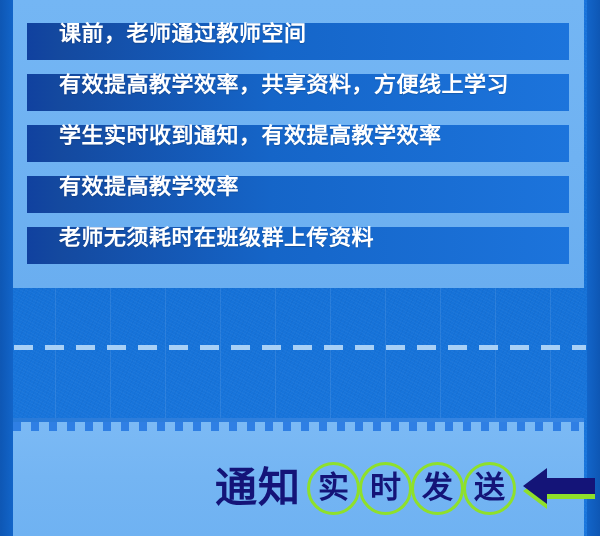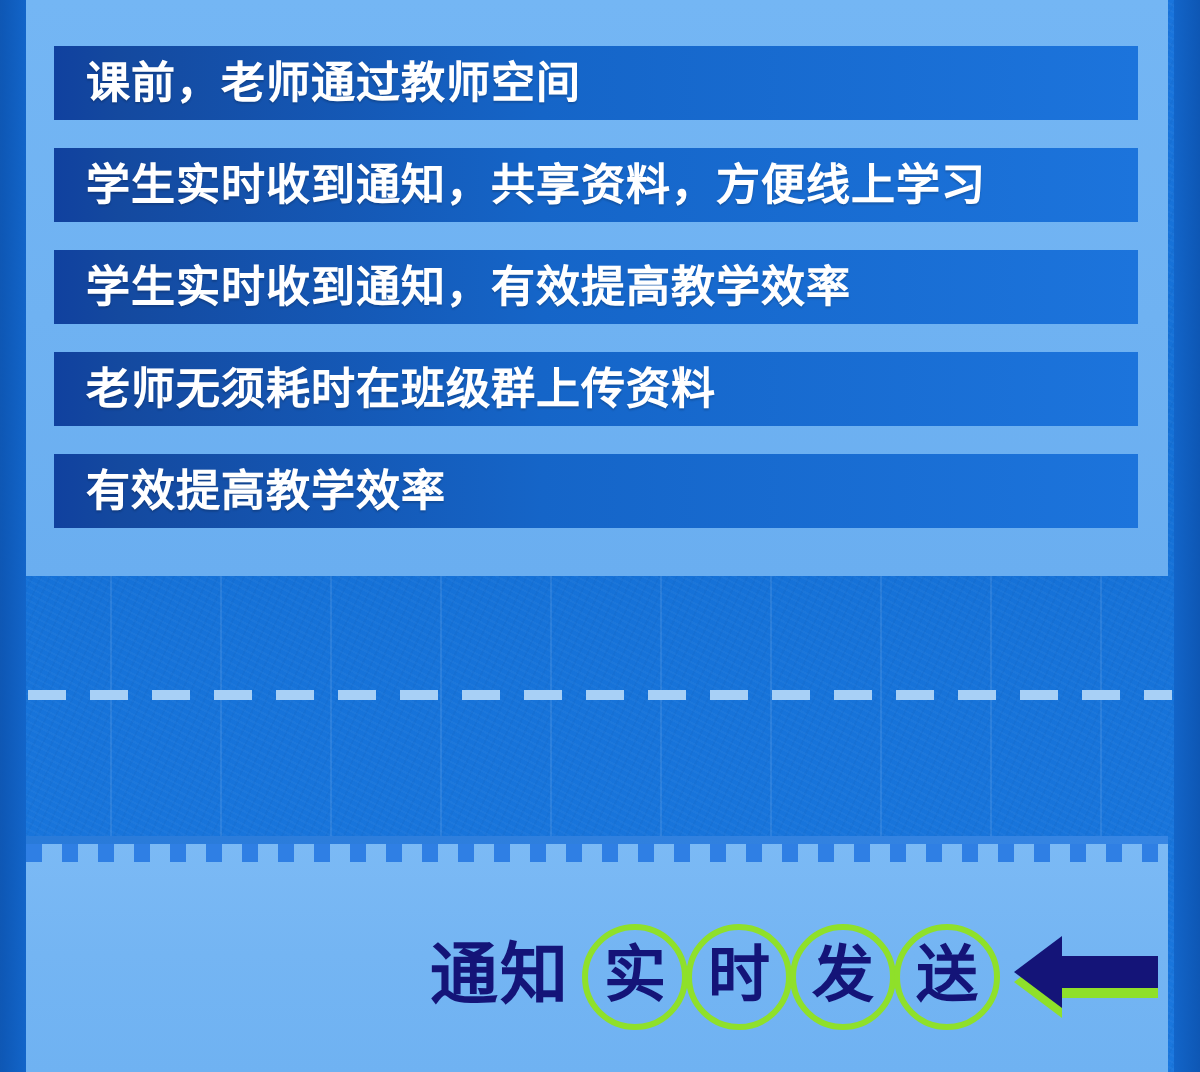--- a/index.html
+++ b/index.html
@@ -72,22 +72,21 @@
     left: 14px;
     top: 23px;
     width: 542px;
   }
   .bar {
     position: relative;
     height: 37px;
     margin-bottom: 14px;
     background: linear-gradient(90deg, #10419f 0%, #14499f 6%, #1565c8 45%, #1c74dc 100%);
     display: flex;
-    align-items: center;
-    padding-left: 16px;
+    padding-left: 32px;
   }
   .bar:last-child { margin-bottom: 0; }
   .bar-text {
     color: #ffffff;
     font-size: 22px;
     font-weight: 700;
     letter-spacing: .5px;
     line-height: 1;
     white-space: nowrap;
     text-shadow: 0 1px 1px rgba(0,0,0,.18);
@@ -139,21 +138,21 @@
     position: absolute;
     left: 215px;
     top: 455px;
     height: 66px;
     display: flex;
     align-items: center;
     gap: 2px;
   }
   .cta-lead {
     color: #141478;
-    font-size: 34px;
+    font-size: 42px;
     font-weight: 700;
     letter-spacing: 1px;
     line-height: 1;
     margin-right: 4px;
   }
   .cta-circle {
     width: 53px;
     height: 53px;
     border-radius: 50%;
     border: 3px solid #8fe02a;
@@ -206,33 +205,33 @@
   <div class="edge-right"></div>
 
   <div class="top-card">
     <div class="bars">
 
       <div class="bar">
         <div class="bar-text">课前，老师通过教师空间</div>
       </div>
 
       <div class="bar">
-        <div class="bar-text">学生实时收到通知，共享资料，方便线上学习</div>
+        <div class="bar-text">有效提高教学效率，共享资料，方便线上学习</div>
       </div>
 
       <div class="bar">
         <div class="bar-text">学生实时收到通知，有效提高教学效率</div>
       </div>
 
       <div class="bar">
+        <div class="bar-text">有效提高教学效率</div>
+      </div>
+
+      <div class="bar">
         <div class="bar-text">老师无须耗时在班级群上传资料</div>
-      </div>
-
-      <div class="bar">
-        <div class="bar-text">有效提高教学效率</div>
       </div>
 
     </div>
   </div>
 
   <div class="dashed-divider"></div>
 
   <div class="bottom-card">
     <div class="punch-cap"></div>
     <div class="punch-row"></div>

